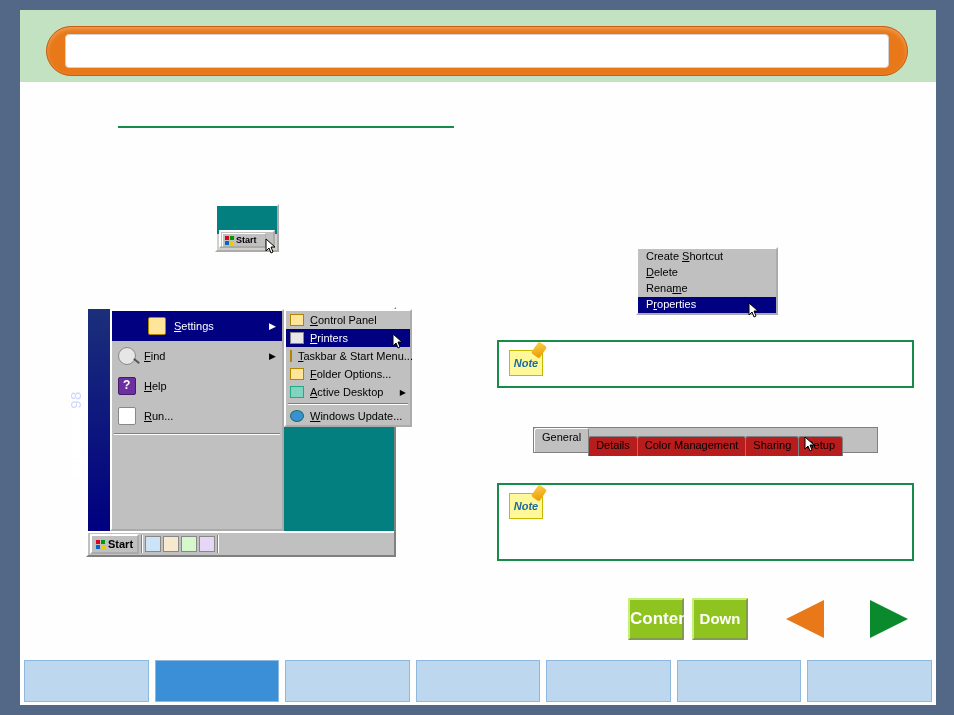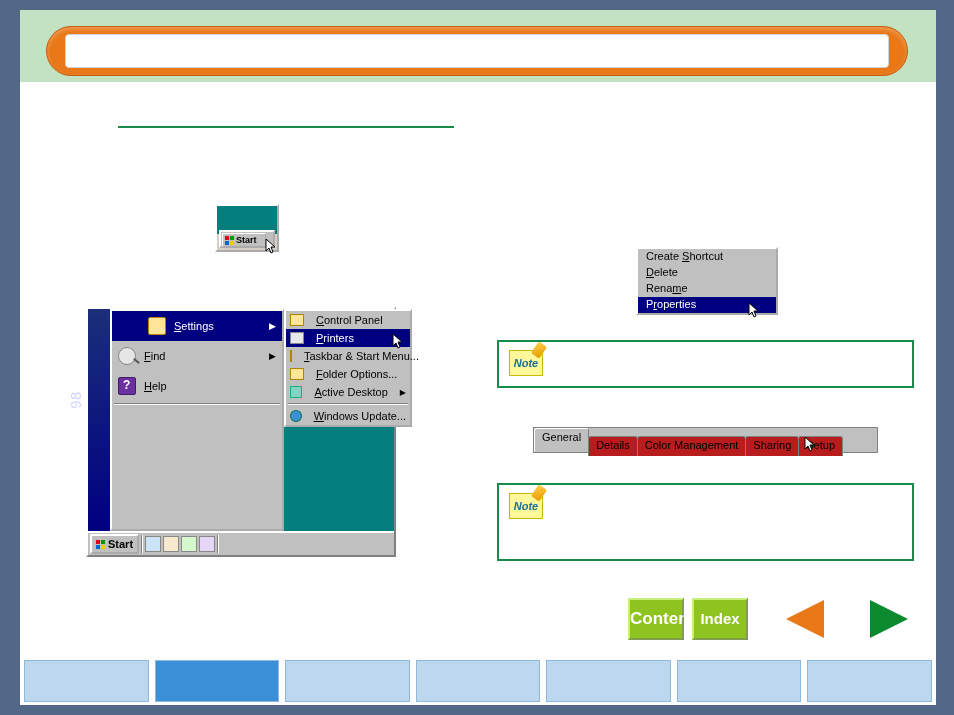--- a/index.html
+++ b/index.html
@@ -114,21 +114,21 @@
 .menu-icon.run { background:#fff; border-color:#888;}
 .menu-icon.logoff { background:#f7d24a; border-color:#b7930c; border-radius:2px; }
 .menu-icon.shut { background:#fafafa; border-color:#999; position:relative;}
 .menu-icon.shut::after{ content:""; position:absolute; left:4px; top:4px; width:8px; height:8px; background:radial-gradient(circle,#d02 40%,transparent 42%);}
 
 .submenu {
   position:absolute; left:196px; top:0; width:128px;
   background:#c0c0c0; border:2px outset #fff;
 }
 .sub-item {
-  display:flex; align-items:center; gap:12px;
+  display:flex; align-items:center; gap:6px;
   height:18px; padding:0 4px;
   font: 11px "MS Sans Serif", Arial; color:#000;
   position:relative; white-space:nowrap;
 }
 .sub-item.sel { background:#000080; color:#fff; }
 .sub-item .arrow { margin-left:auto; font-size:8px; }
 .sub-icon { width:14px; height:12px; display:inline-block; background:#ffe59a; border:1px solid #b08400; }
 .sub-icon.printer { background:#e8e8e8; border-color:#888; }
 .sub-icon.desk { background:#80d4c0; border-color:#2a8; }
 .sub-icon.globe { background:#3a8fd6; border-color:#175; border-radius:50%; }
@@ -280,20 +280,24 @@
       <span class="arrow">▶</span>
     </div>
     <div class="menu-item">
       <span class="menu-icon find"></span>
       <span><span class="underline-letter">F</span>ind</span>
       <span class="arrow">▶</span>
     </div>
     <div class="menu-item">
       <span class="menu-icon help"></span>
       <span><span class="underline-letter">H</span>elp</span>
+    </div>
+    <div class="menu-item">
+      <span class="menu-icon run"></span>
+      <span><span class="underline-letter">R</span>un...</span>
     </div>
     <div class="menu-sep"></div>
   </div>
 
   <div class="submenu">
     <div class="sub-item">
       <span class="sub-icon"></span>
       <span><span class="underline-letter">C</span>ontrol Panel</span>
     </div>
     <div class="sub-item sel">
@@ -365,21 +369,21 @@
 </div>
 
 <div class="note-box nb1">
   <div class="note-badge">Note</div>
 </div>
 <div class="note-box nb2">
   <div class="note-badge">Note</div>
 </div>
 
 <div class="nav-btn contents">Contents</div>
-<div class="nav-btn index">Index</div>
+<div class="nav-btn index">Down</div>
 <div class="tri prev">
   <svg viewBox="0 0 44 42">
       <polygon points="42,2 42,40 4,21" fill="#e97818"></polygon>
     </svg>
 </div>
 <div class="tri next">
   <svg viewBox="0 0 44 42">
       <polygon points="2,2 2,40 40,21" fill="#0b8a2d"></polygon>
     </svg>
 </div>

